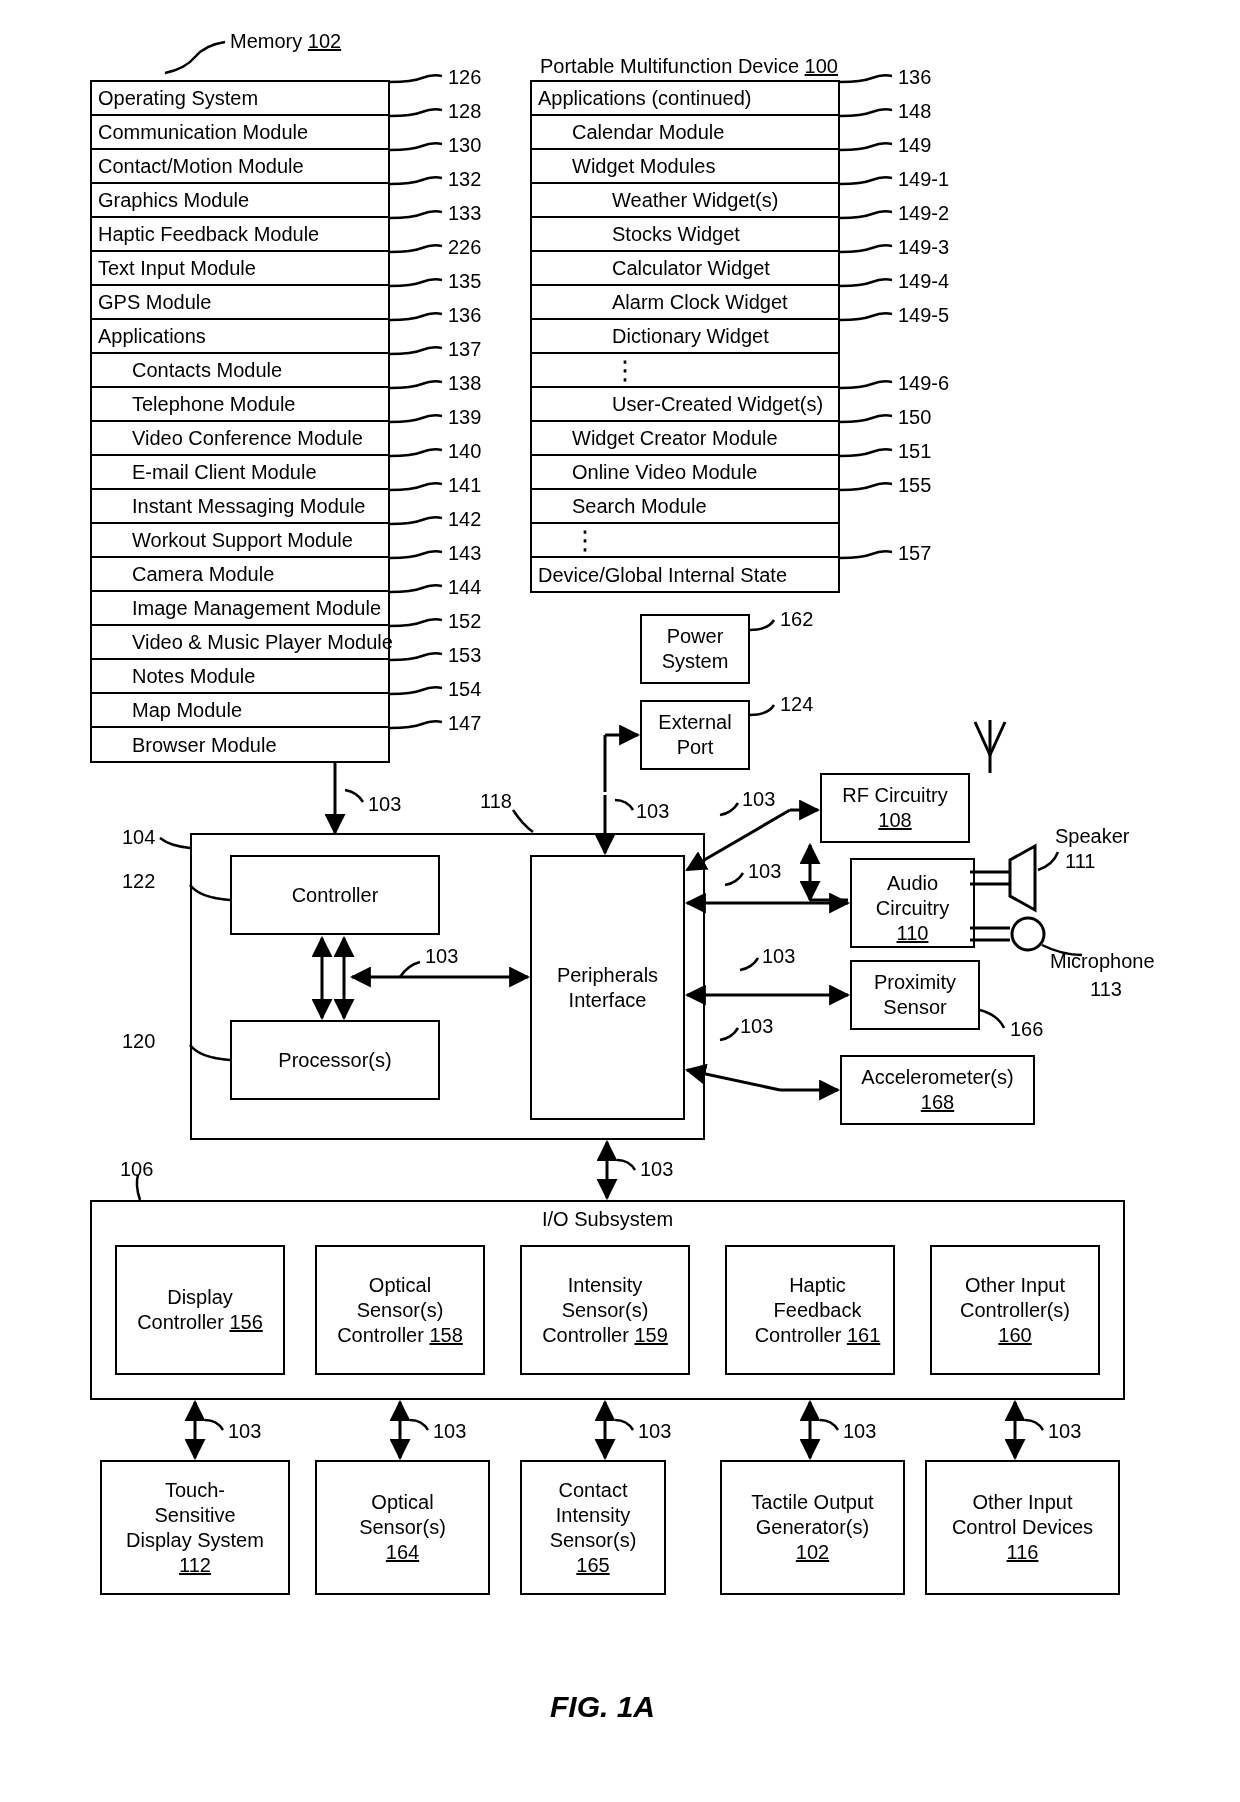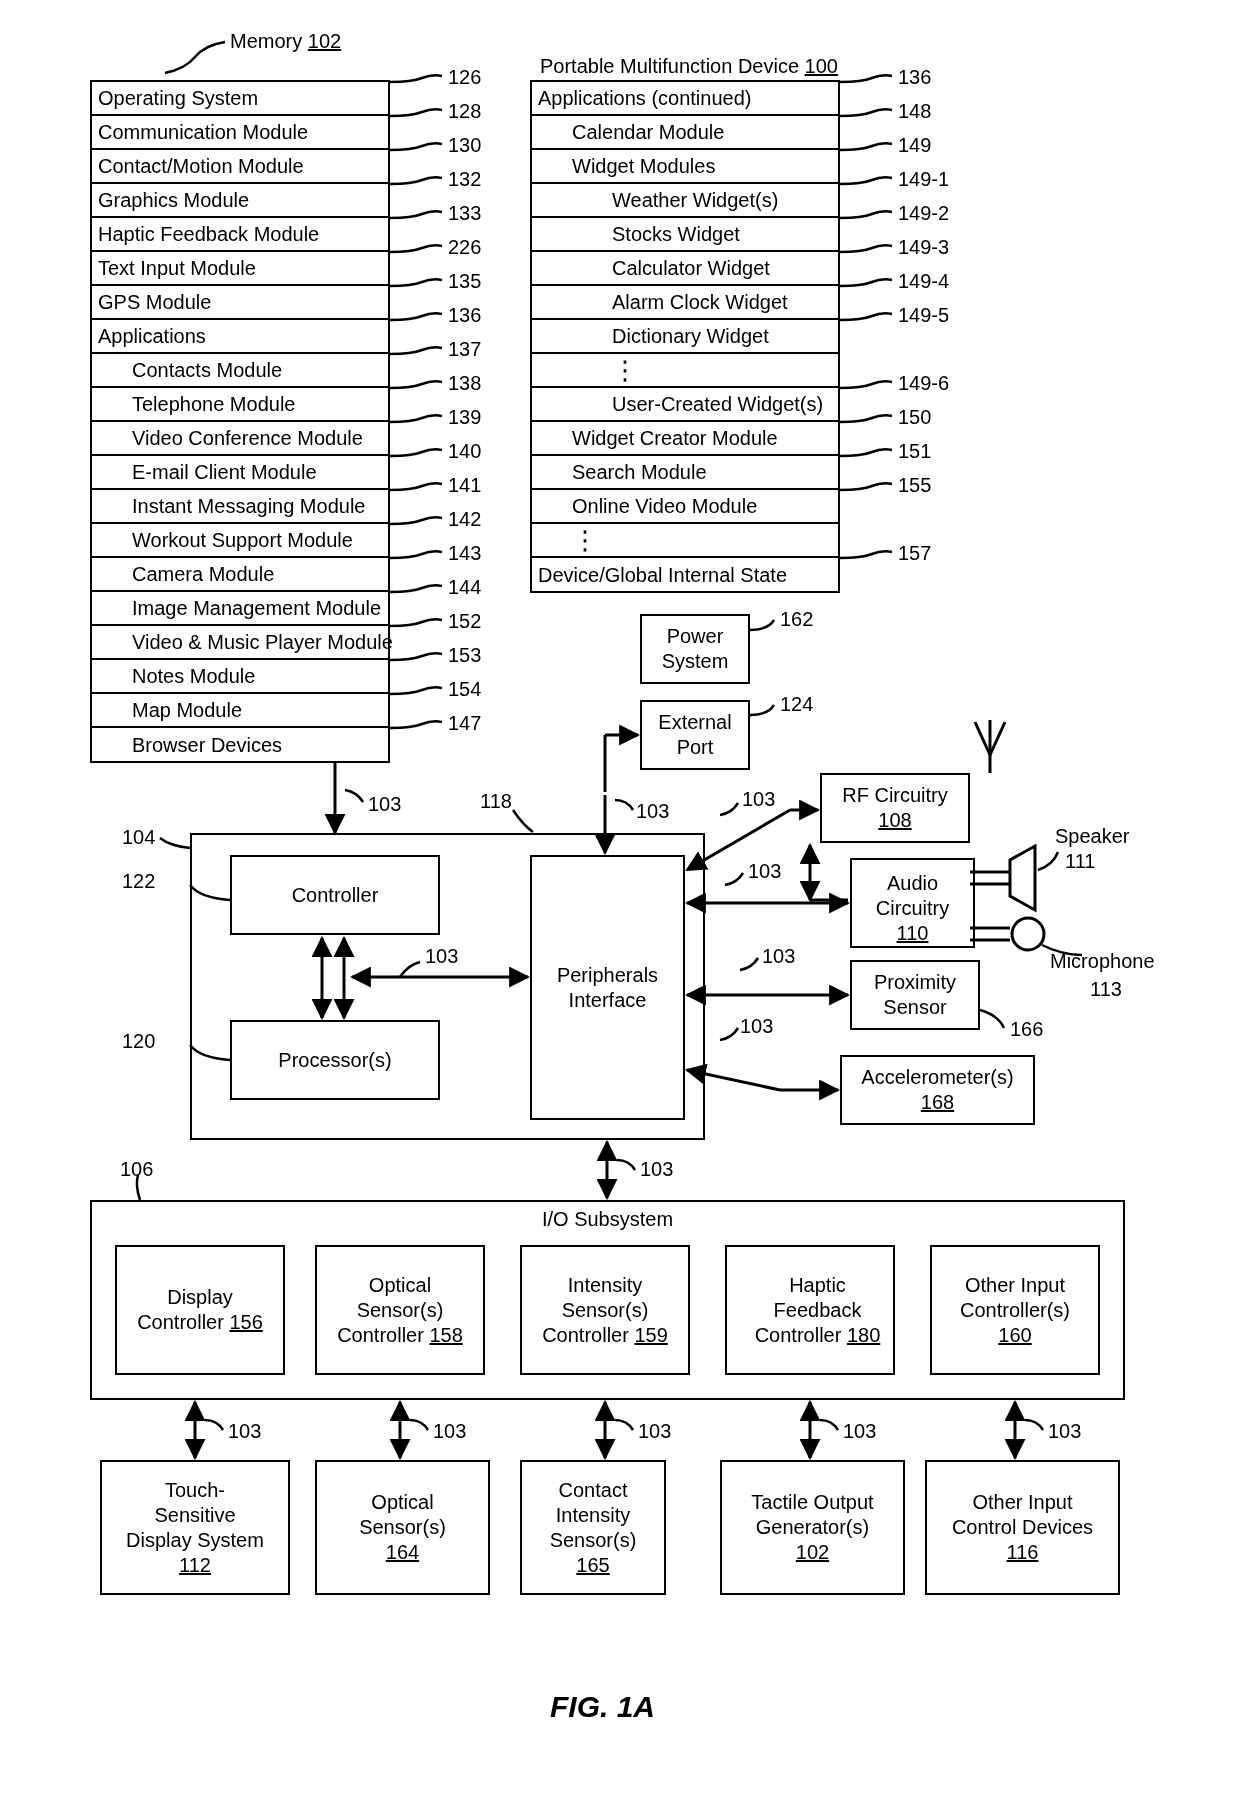--- a/index.html
+++ b/index.html
@@ -89,39 +89,39 @@
       <div class="row indent1">Telephone Module</div>
       <div class="row indent1">Video Conference Module</div>
       <div class="row indent1">E-mail Client Module</div>
       <div class="row indent1">Instant Messaging Module</div>
       <div class="row indent1">Workout Support Module</div>
       <div class="row indent1">Camera Module</div>
       <div class="row indent1">Image Management Module</div>
       <div class="row indent1">Video &amp; Music Player Module</div>
       <div class="row indent1">Notes Module</div>
       <div class="row indent1">Map Module</div>
-      <div class="row last indent1">Browser Devices</div>
+      <div class="row last indent1">Browser Module</div>
     </div>
 
   <div id="apps-box" class="box" style="left: 530px; top: 80px; width: 310px; height: 513px;">
       <div class="row">Applications (continued)</div>
       <div class="row indent1">Calendar Module</div>
       <div class="row indent1">Widget Modules</div>
       <div class="row indent2">Weather Widget(s)</div>
       <div class="row indent2">Stocks Widget</div>
       <div class="row indent2">Calculator Widget</div>
       <div class="row indent2">Alarm Clock Widget</div>
       <div class="row indent2">Dictionary Widget</div>
       <div class="row indent2">
         <span class="vdots">⋮</span>
       </div>
       <div class="row indent2">User-Created Widget(s)</div>
       <div class="row indent1">Widget Creator Module</div>
+      <div class="row indent1">Online Video Module</div>
       <div class="row indent1">Search Module</div>
-      <div class="row indent1">Online Video Module</div>
       <div class="row indent1">
         <span class="vdots">⋮</span>
       </div>
       <div class="row last">Device/Global Internal State</div>
     </div>
 
   <div class="box center" style="left:640px; top:614px; width:110px; height:70px;">
     <span style="white-space:pre-line">Power
 System</span>
   </div>
@@ -236,21 +236,21 @@
 Controller </span><span class="u">158</span></span>
   </div>
   <div class="box center" style="left:520px; top:1245px; width:170px; height:130px;">
     <span><span style="white-space:pre-line">Intensity
 Sensor(s)
 Controller </span><span class="u">159</span></span>
   </div>
   <div class="box center" style="left:725px; top:1245px; width:170px; height:130px;padding-left:15px;">
     <span><span style="white-space:pre-line">Haptic
 Feedback
-Controller </span><span class="u">180</span></span>
+Controller </span><span class="u">161</span></span>
   </div>
   <div class="box center" style="left:930px; top:1245px; width:170px; height:130px;">
     <span><span style="white-space:pre-line">Other Input
 Controller(s)</span><br><span class="u">160</span></span>
   </div>
 
   <div class="box center" style="left:100px; top:1460px; width:190px; height:135px;">
     <span><span style="white-space:pre-line">Touch-
 Sensitive
 Display System</span><br><span class="u">112</span></span>

